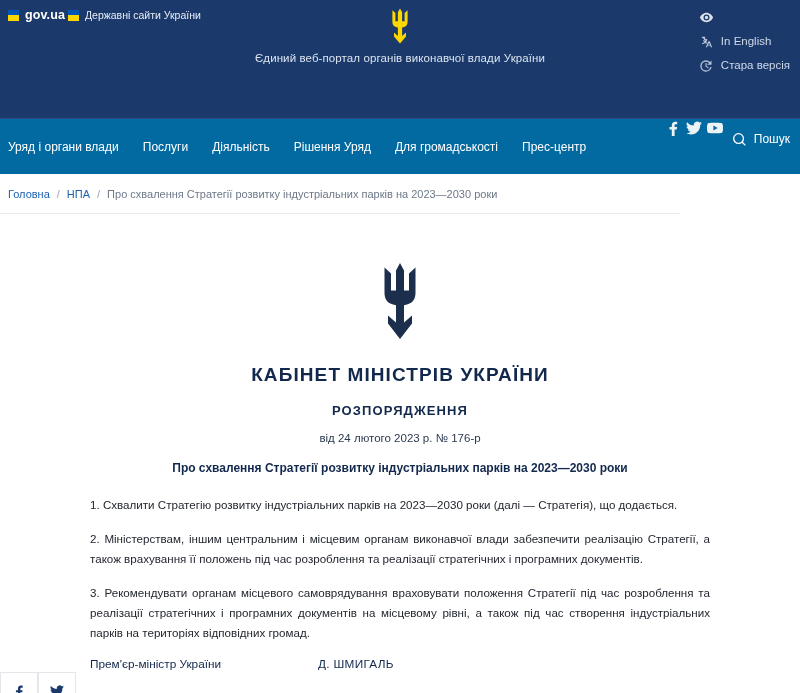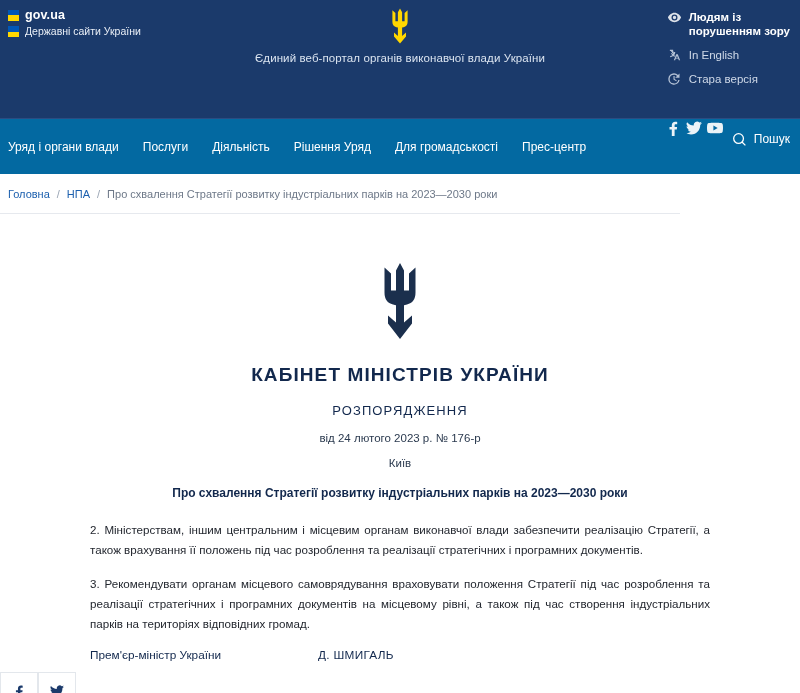--- a/index.html
+++ b/index.html
@@ -17,21 +17,21 @@
     width: 800px;
     height: 118px;
     background: #1b3a6b;
     color: #ffffff;
   }
   .gov-block {
     position: absolute;
     left: 8px;
     top: 8px;
     display: flex;
-    flex-direction: column;
+    flex-direction: row;
     gap: 3px;
   }
   .gov-line1 {
     display: flex;
     align-items: center;
     gap: 6px;
   }
   .gov-flag {
     width: 11px;
     height: 11px;
@@ -188,21 +188,21 @@
   .doc-org {
     margin-top: 24px;
     font-size: 19px;
     font-weight: bold;
     letter-spacing: 1.1px;
     color: #12284d;
   }
   .doc-type {
     margin-top: 17px;
     font-size: 13px;
-    font-weight: normal;
+    font-weight: bold;
     letter-spacing: 1.1px;
     color: #12284d;
   }
   .doc-meta {
     margin-top: 14px;
     font-size: 11.5px;
     color: #2b3a4f;
   }
   .doc-city {
     margin-top: 13px;
@@ -290,24 +290,20 @@
     </div>
     <div class="portal-sub">Єдиний веб-портал органів виконавчої влади України</div>
   </div>
 
   <div class="access-block">
     <div class="access-row">
       <span class="ic">
         <svg viewBox="0 0 16 16" width="15" height="15">
             <path fill="#ffffff" d="M8 3C4.7 3 2 5.6 1 8c1 2.4 3.7 5 7 5s6-2.6 7-5c-1-2.4-3.7-5-7-5zm0 8.2A3.2 3.2 0 1 1 8 4.8a3.2 3.2 0 0 1 0 6.4zm0-1.4a1.8 1.8 0 1 0 0-3.6 1.8 1.8 0 0 0 0 3.6z"></path>
           </svg>
-      </span>
-      <span>
-        <span class="access-strong">Людям із</span><br>
-        <span class="access-strong">порушенням зору</span>
       </span>
     </div>
     <div class="access-row">
       <span class="ic">
         <svg viewBox="0 0 16 16" width="14" height="14">
             <path fill="#cfd9e8" d="M1 2h6v1.3H4.8v1.2h2.1v1.3H4.8c0 1 .5 1.9 1.3 2.5-.7.5-1.6.8-2.6.9l.3 1.3c1.2-.2 2.3-.6 3.2-1.3.5.4 1.1.7 1.8.9l.4-1.3c-.4-.1-.8-.3-1.1-.5.8-.8 1.3-1.9 1.3-3.2V4.5H7.3V3.3H3.3V2H1zm4.6 2.5h1.6c0 .9-.3 1.7-.8 2.3-.5-.6-.8-1.4-.8-2.3zM10.5 7h1.8l2.7 7h-1.5l-.6-1.7h-3l-.6 1.7H7.8l2.7-7zm.9 1.9-1 2.7h2l-1-2.7z"></path>
           </svg>
       </span>
       <span>In English</span>
     </div>
@@ -386,24 +382,24 @@
 
   <div class="trident-big">
     <svg viewBox="0 0 62 78" width="62" height="78" aria-hidden="true">
       <path fill="#1b2f4d" d="M31 1 L35 8.5 L35 28.5 L40 28.5 L40 11.5 L46.5 5.5 L46.5 30.5 C46.5 37.5 43.5 41 38 42.5 L35 43.3 L35 60.5 L43 53.5 L43 61.5 L31 77 L19 61.5 L19 53.5 L27 60.5 L27 43.3 L24 42.5 C18.5 41 15.5 37.5 15.5 30.5 L15.5 5.5 L22 11.5 L22 28.5 L27 28.5 L27 8.5 Z"></path>
     </svg>
   </div>
 
   <div class="doc-org">КАБІНЕТ МІНІСТРІВ УКРАЇНИ</div>
   <div class="doc-type">РОЗПОРЯДЖЕННЯ</div>
   <div class="doc-meta">від 24 лютого 2023 р. № 176-р</div>
-  <div class="doc-city">Київ</div>
   <div class="doc-title">Про схвалення Стратегії розвитку індустріальних парків на 2023—2030 роки</div>
 
   <div class="doc-body">
+    <p class="para">1. Схвалити Стратегію розвитку індустріальних парків на 2023—2030 роки (далі — Стратегія), що додається.</p>
     <p class="para">2. Міністерствам, іншим центральним і місцевим органам виконавчої влади забезпечити реалізацію Стратегії, а також врахування її положень під час розроблення та реалізації стратегічних і програмних документів.</p>
     <p class="para">3. Рекомендувати органам місцевого самоврядування враховувати положення Стратегії під час розроблення та реалізації стратегічних і програмних документів на місцевому рівні, а також під час створення індустріальних парків на територіях відповідних громад.</p>
 
     <div class="sign-row">
       <span class="sign-pos">Прем'єр-міністр України</span>
       <span class="sign-name">Д. ШМИГАЛЬ</span>
     </div>
 
   </div>
 </div>

